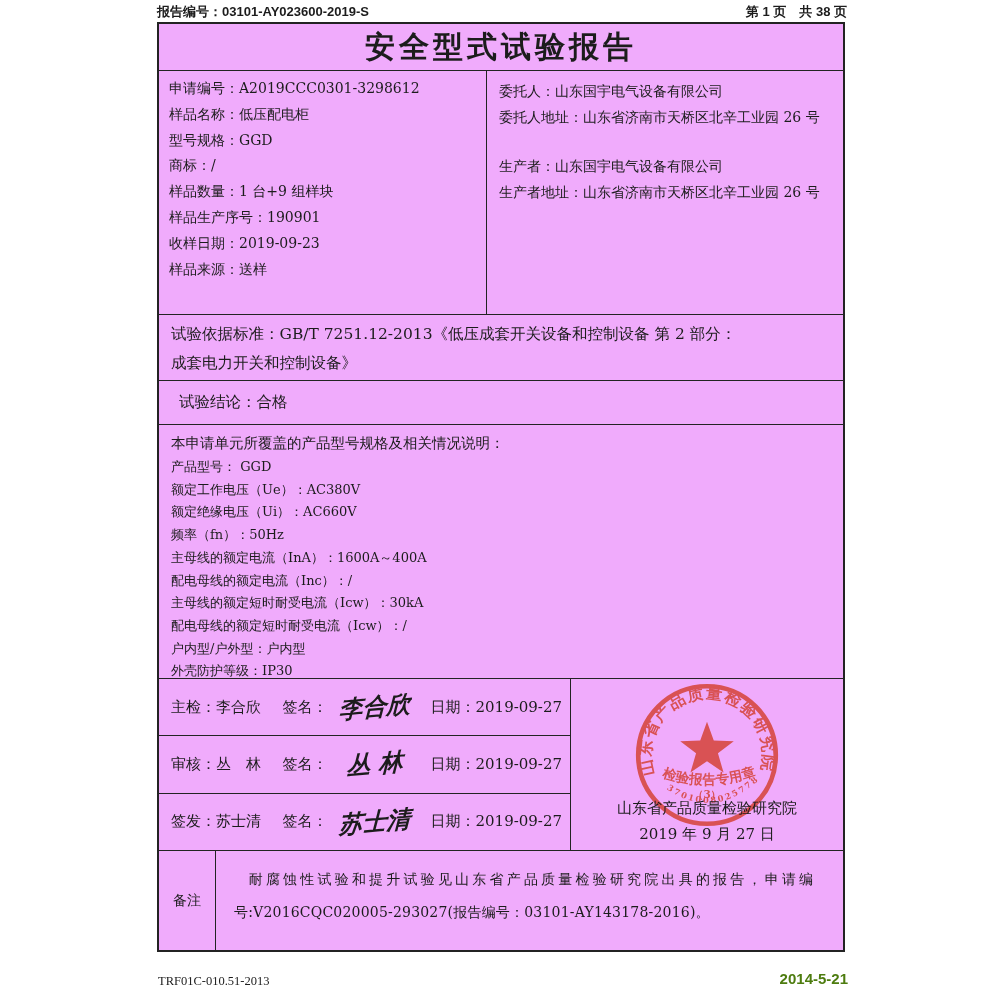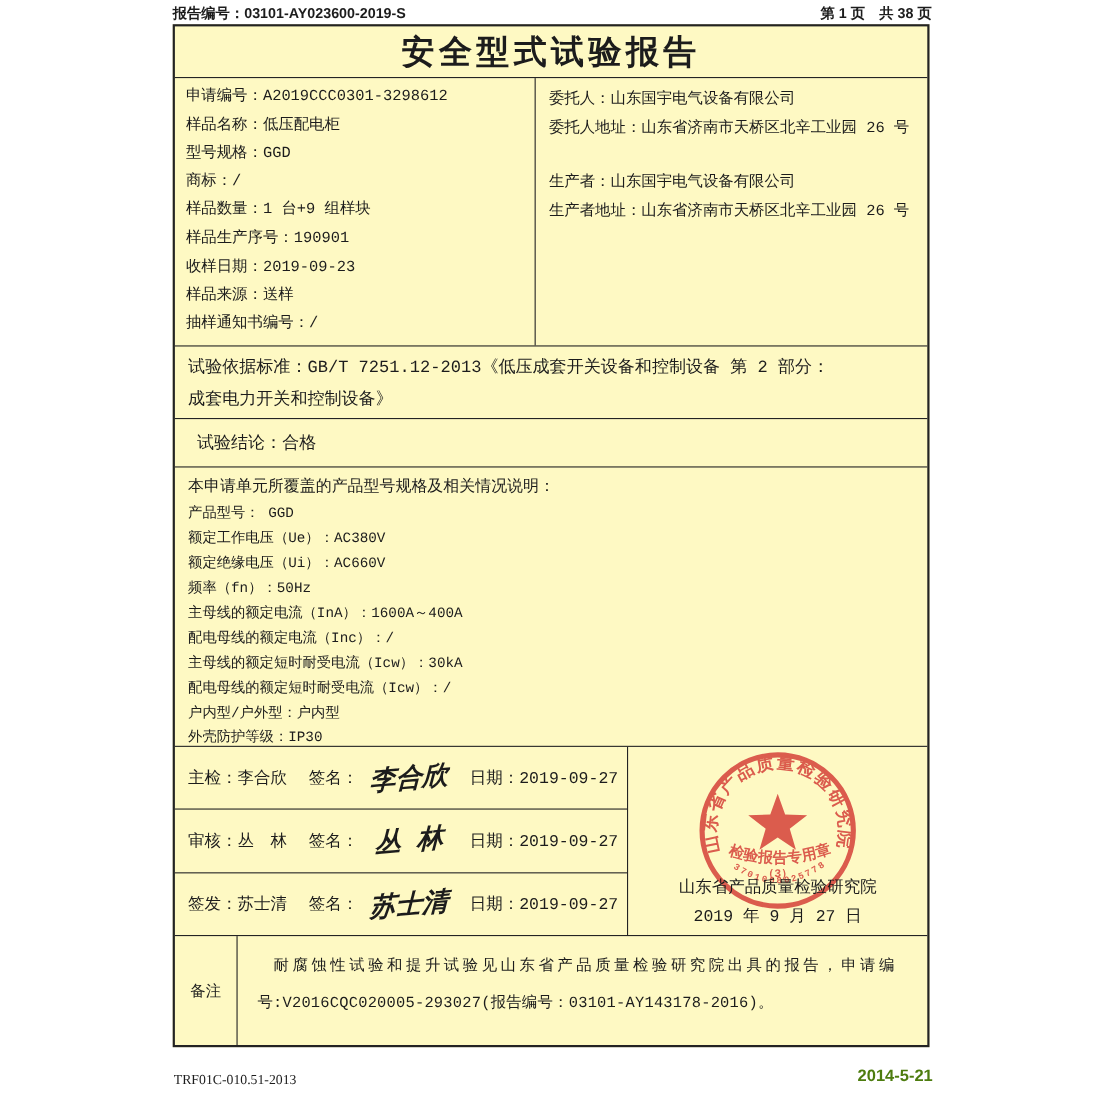--- a/index.html
+++ b/index.html
@@ -8,21 +8,21 @@
     font-family:"DejaVu Serif","Liberation Serif",serif;color:#1c1c1c;
     -webkit-font-smoothing:antialiased;
   }
   .topline{
     position:absolute;left:157px;top:3px;width:690px;
     display:flex;justify-content:space-between;
     font-family:"Liberation Sans",sans-serif;font-weight:bold;font-size:13px;
   }
   .doc{
     position:absolute;left:157px;top:22px;width:688px;
-    border:2px solid #232323;box-sizing:border-box;background:#fef9c3;font-family:Liberation Mono, monospace;
+    border:2px solid #232323;box-sizing:border-box;background:#f0abfc;
   }
   .row{border-top:1.5px solid #232323;box-sizing:border-box;}
   .row:first-child{border-top:none;}
   .title-row{
     height:46px;display:flex;align-items:center;justify-content:center;
     font-size:30px;font-weight:600;letter-spacing:4px;
   }
   .info-row{display:flex;height:244px;}
   .info-left{
     width:328px;border-right:1.5px solid #232323;box-sizing:border-box;
@@ -92,21 +92,20 @@
   <div class="row info-row">
     <div class="info-left">
       <div>申请编号：A2019CCC0301-3298612</div>
       <div>样品名称：低压配电柜</div>
       <div>型号规格：GGD</div>
       <div>商标：/</div>
       <div>样品数量：1 台+9 组样块</div>
       <div>样品生产序号：190901</div>
       <div>收样日期：2019-09-23</div>
       <div>样品来源：送样</div>
-      <div>抽样通知书编号：/</div>
     </div>
     <div class="info-right">
       <div class="grp">
         <div>委托人：山东国宇电气设备有限公司</div>
         <div>委托人地址：山东省济南市天桥区北辛工业园 26 号</div>
       </div>
       <div class="grp">
         <div>生产者：山东国宇电气设备有限公司</div>
         <div>生产者地址：山东省济南市天桥区北辛工业园 26 号</div>
       </div>

